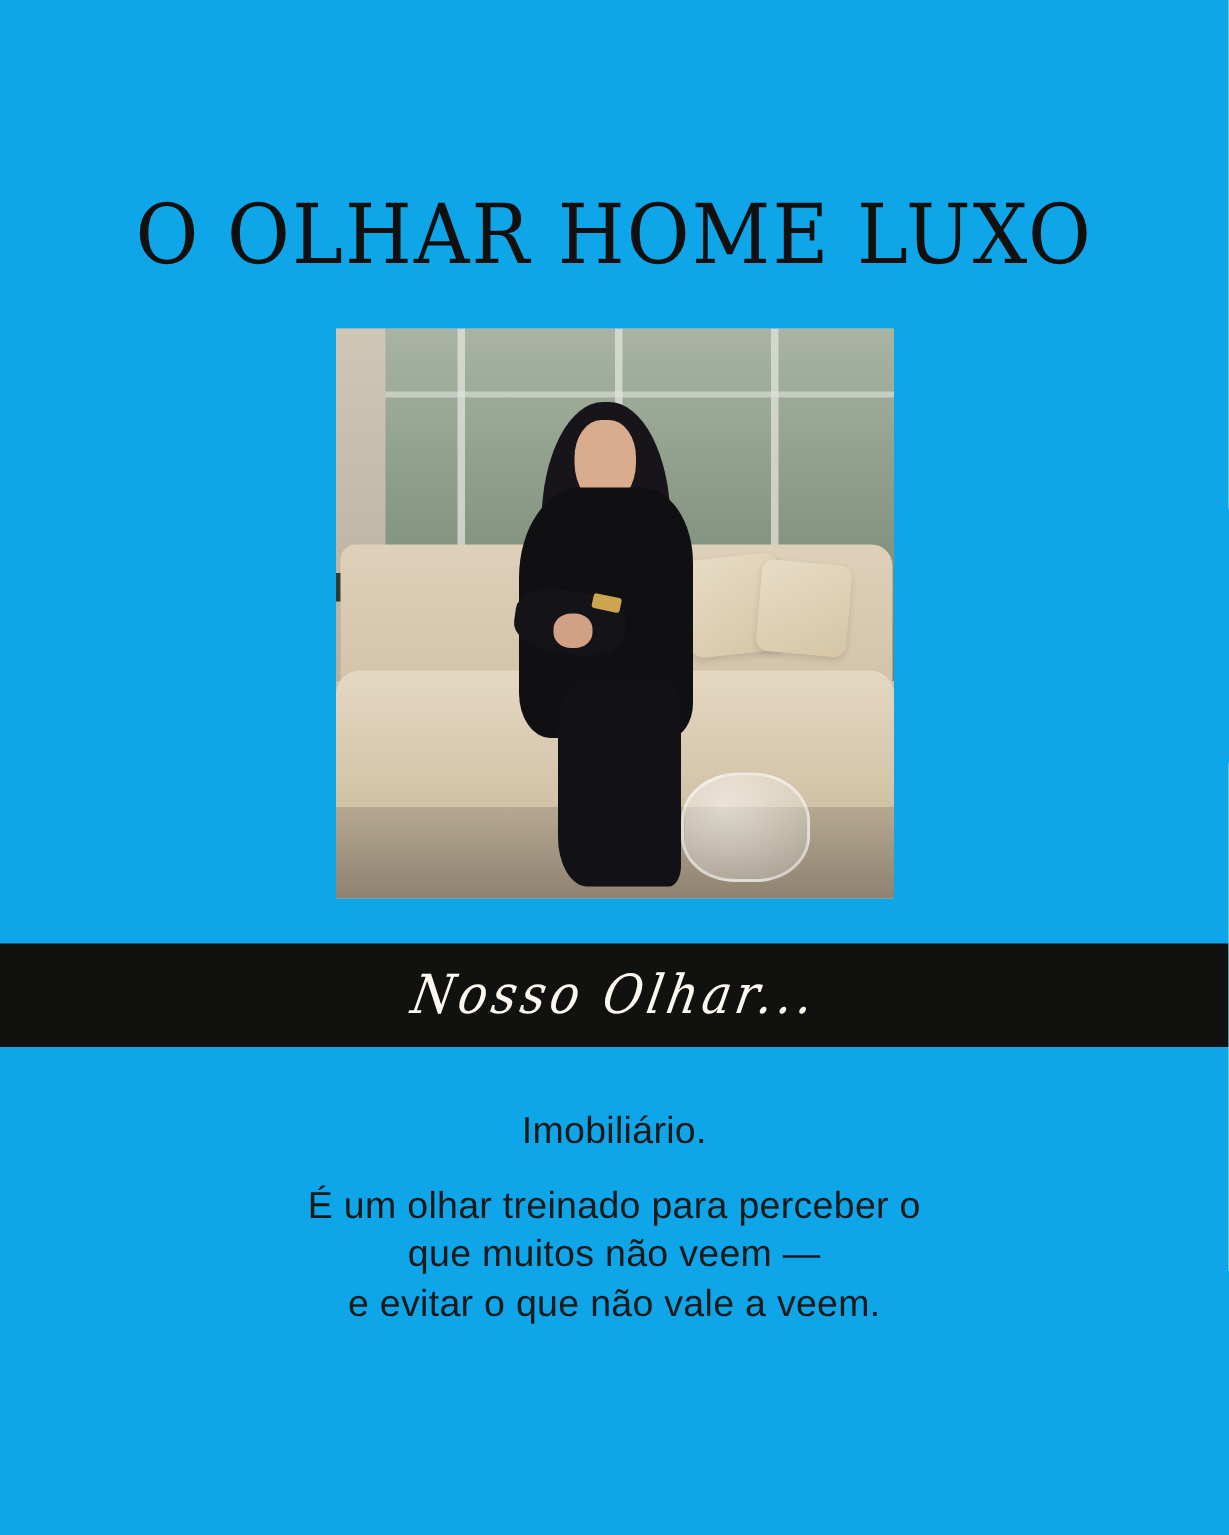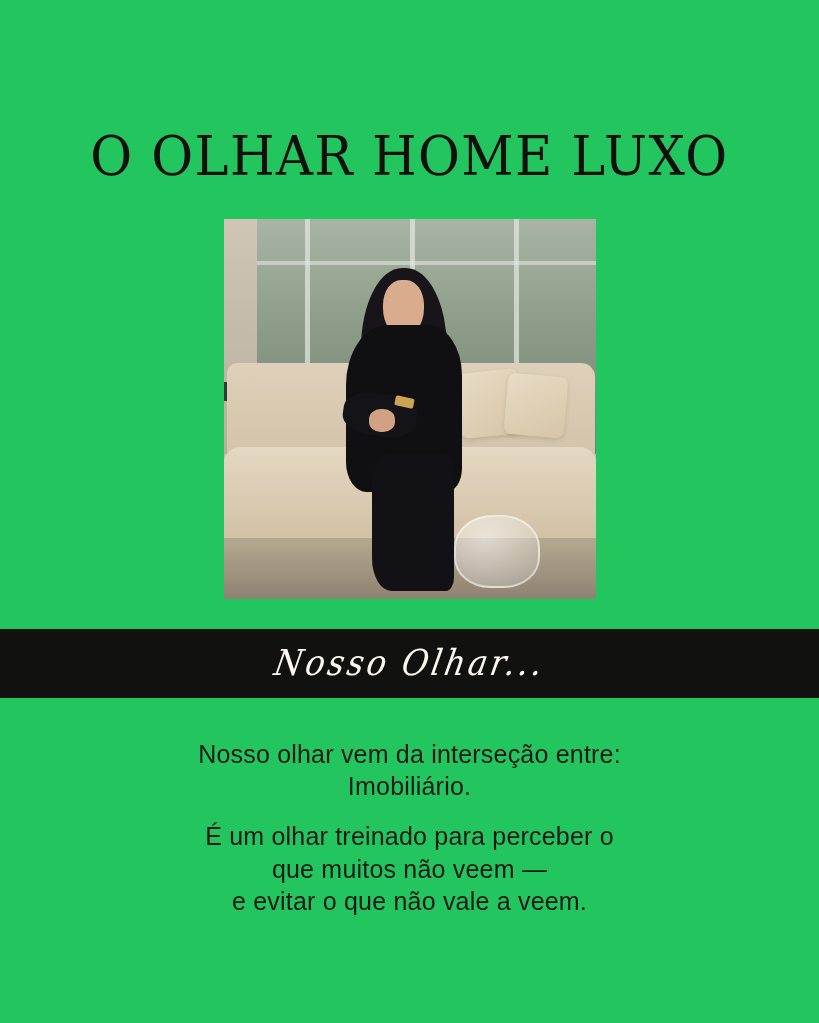--- a/index.html
+++ b/index.html
@@ -11,21 +11,21 @@
     width: 819px;
     height: 1023px;
     background: #fdf8ef;
     font-family: "Liberation Sans", sans-serif;
     overflow: hidden;
   }
   .page {
     position: relative;
     width: 819px;
     height: 1023px;
-    background: #22c55e;
+    background: #0ea5e9;
     display: flex;
     flex-direction: column;
     align-items: center;
   }
 
   
   .title-wrap {
     margin-top: 128px;
     width: 100%;
     text-align: center;
@@ -290,21 +290,20 @@
       <div class="vase"></div>
     </div>
   </div>
 
   <div class="band">
     <div class="script">Nosso Olhar...</div>
   </div>
 
   <div class="body-copy">
     <div class="para">
-      <div>Nosso olhar vem da interseção entre:</div>
       <div>Imobiliário.</div>
     </div>
     <div class="para">
       <div>É um olhar treinado para perceber o</div>
       <div>que muitos não veem —</div>
       <div>e evitar o que não vale a veem.</div>
     </div>
   </div>
 
 </div>

